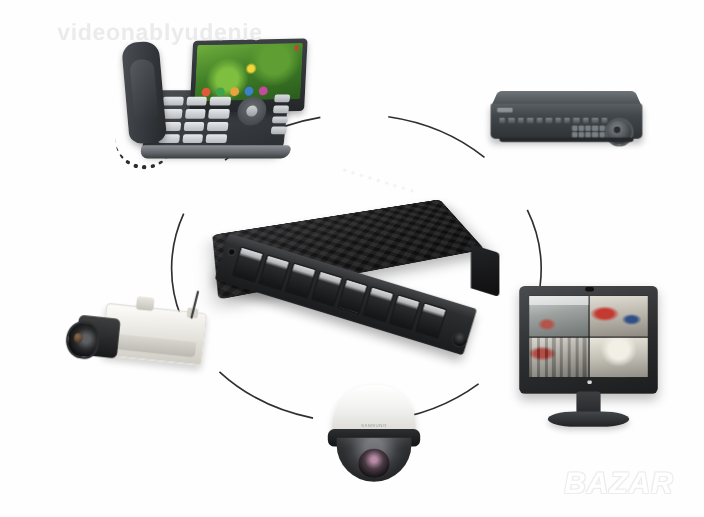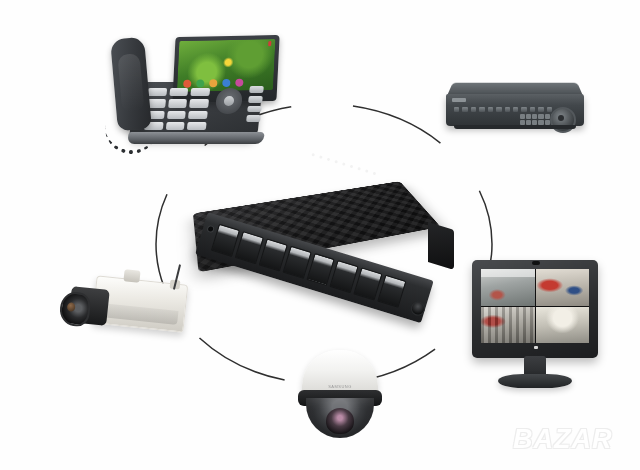--- a/index.html
+++ b/index.html
@@ -382,15 +382,16 @@
         <div class="q q2"></div>
         <div class="q q3"></div>
         <div class="q q4"></div>
       </div>
       <span class="mn-led"></span>
     </div>
     <div class="mn-neck"></div>
     <div class="mn-stand"></div>
   </div>
 
+  <div class="wm-text">videonablyudenie</div>
   <div class="wm-bazar">BAZAR</div>
 
 </div>
 
 </body></html>

